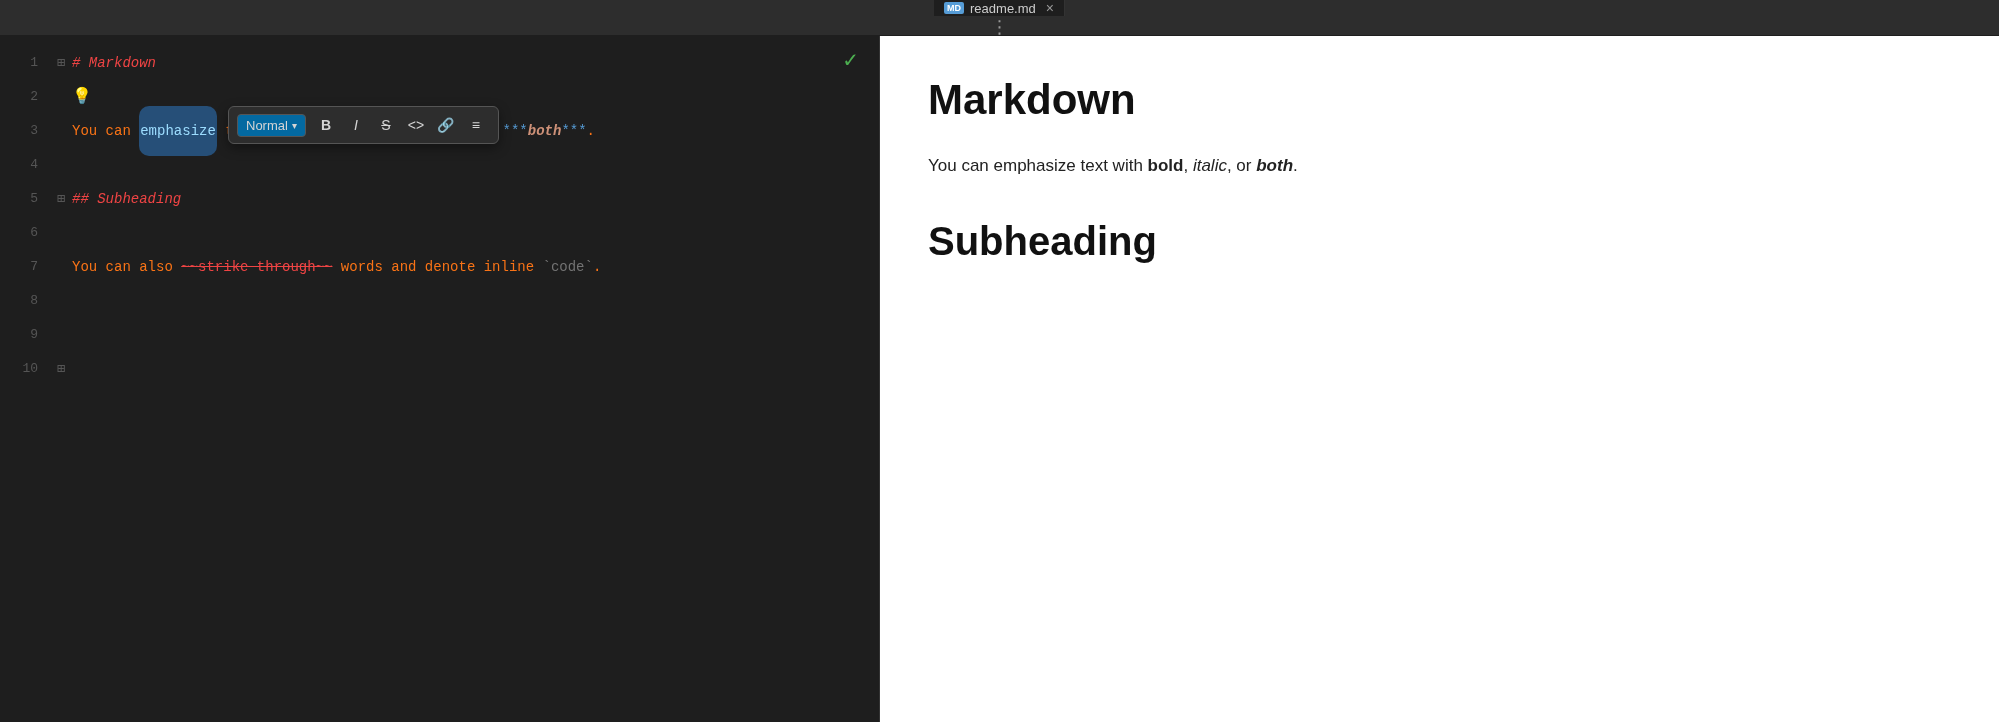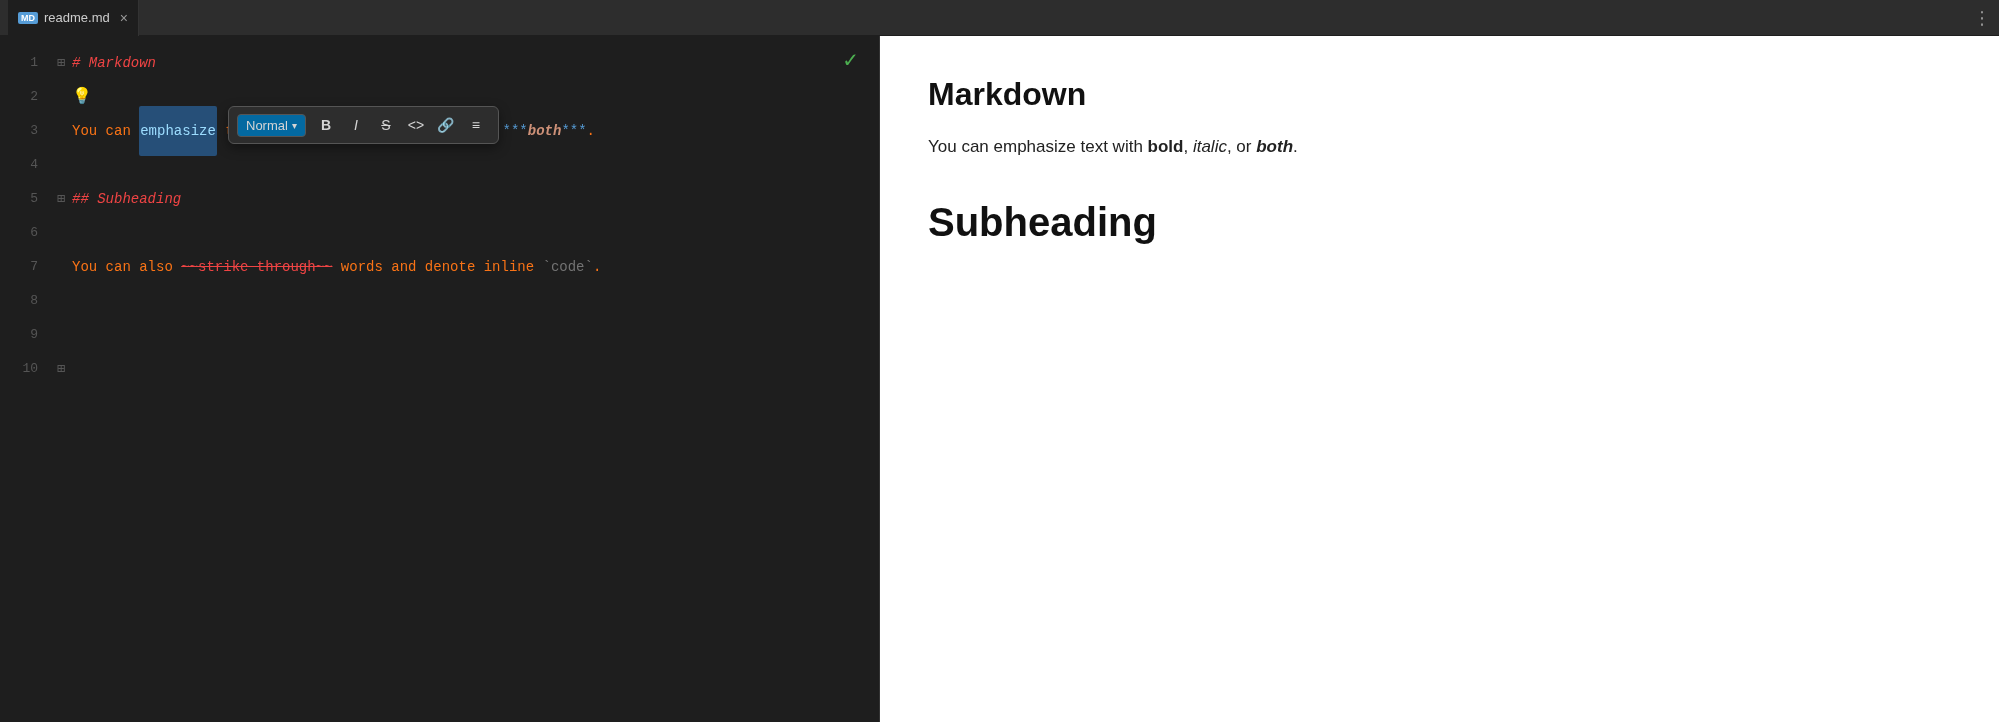--- a/index.html
+++ b/index.html
@@ -15,20 +15,21 @@
 
     
     .tab-bar {
       display: flex;
       align-items: center;
       background: #2d2d2d;
       height: 36px;
       padding: 0 8px;
       border-bottom: 1px solid #1e1e1e;
       flex-shrink: 0;
+      flex-direction: column;
     }
     .tab {
       display: flex;
       align-items: center;
       gap: 6px;
       background: #1e1e1e;
       padding: 0 10px;
       height: 36px;
       font-size: 13px;
       color: #ccc;
@@ -159,21 +160,21 @@
       margin-right: 4px;
       flex-shrink: 0;
       color: #555;
       display: flex;
       align-items: center;
       justify-content: center;
     }
 
     
     .c-heading { color: #ef4444; font-style: italic; }
-    .c-emphasis { color: #9cdcfe; background: #264f78; border-radius: 2px; padding: 8px 1px; }
+    .c-emphasis { color: #9cdcfe; background: #264f78; border-radius: 10px; padding: 8px 1px; }
     .c-text { color: #f97316; }
     .c-bold-md { color: #ce9178; }
     .c-italic-md { color: #ce9178; }
     .c-star { color: #569cd6; }
     .c-backtick { color: #737373; }
 
     
     .check-icon {
       position: absolute;
       top: 12px;
@@ -191,23 +192,23 @@
     
     .preview-panel {
       flex: 1;
       background: #ffffff;
       color: #1a1a1a;
       padding: 40px 48px;
       overflow: auto;
       font-family: -apple-system, BlinkMacSystemFont, 'Segoe UI', Georgia, sans-serif;
     }
     .preview-panel h1 {
-      font-size: 32px;
+      font-size: 42px;
       font-weight: 800;
-      margin-bottom: 20px;
+      margin-bottom: 28px;
       color: #111;
     }
     .preview-panel h2 {
       font-size: 40px;
       font-weight: 800;
       margin-top: 40px;
       margin-bottom: 16px;
       color: #111;
     }
     .preview-panel p {

